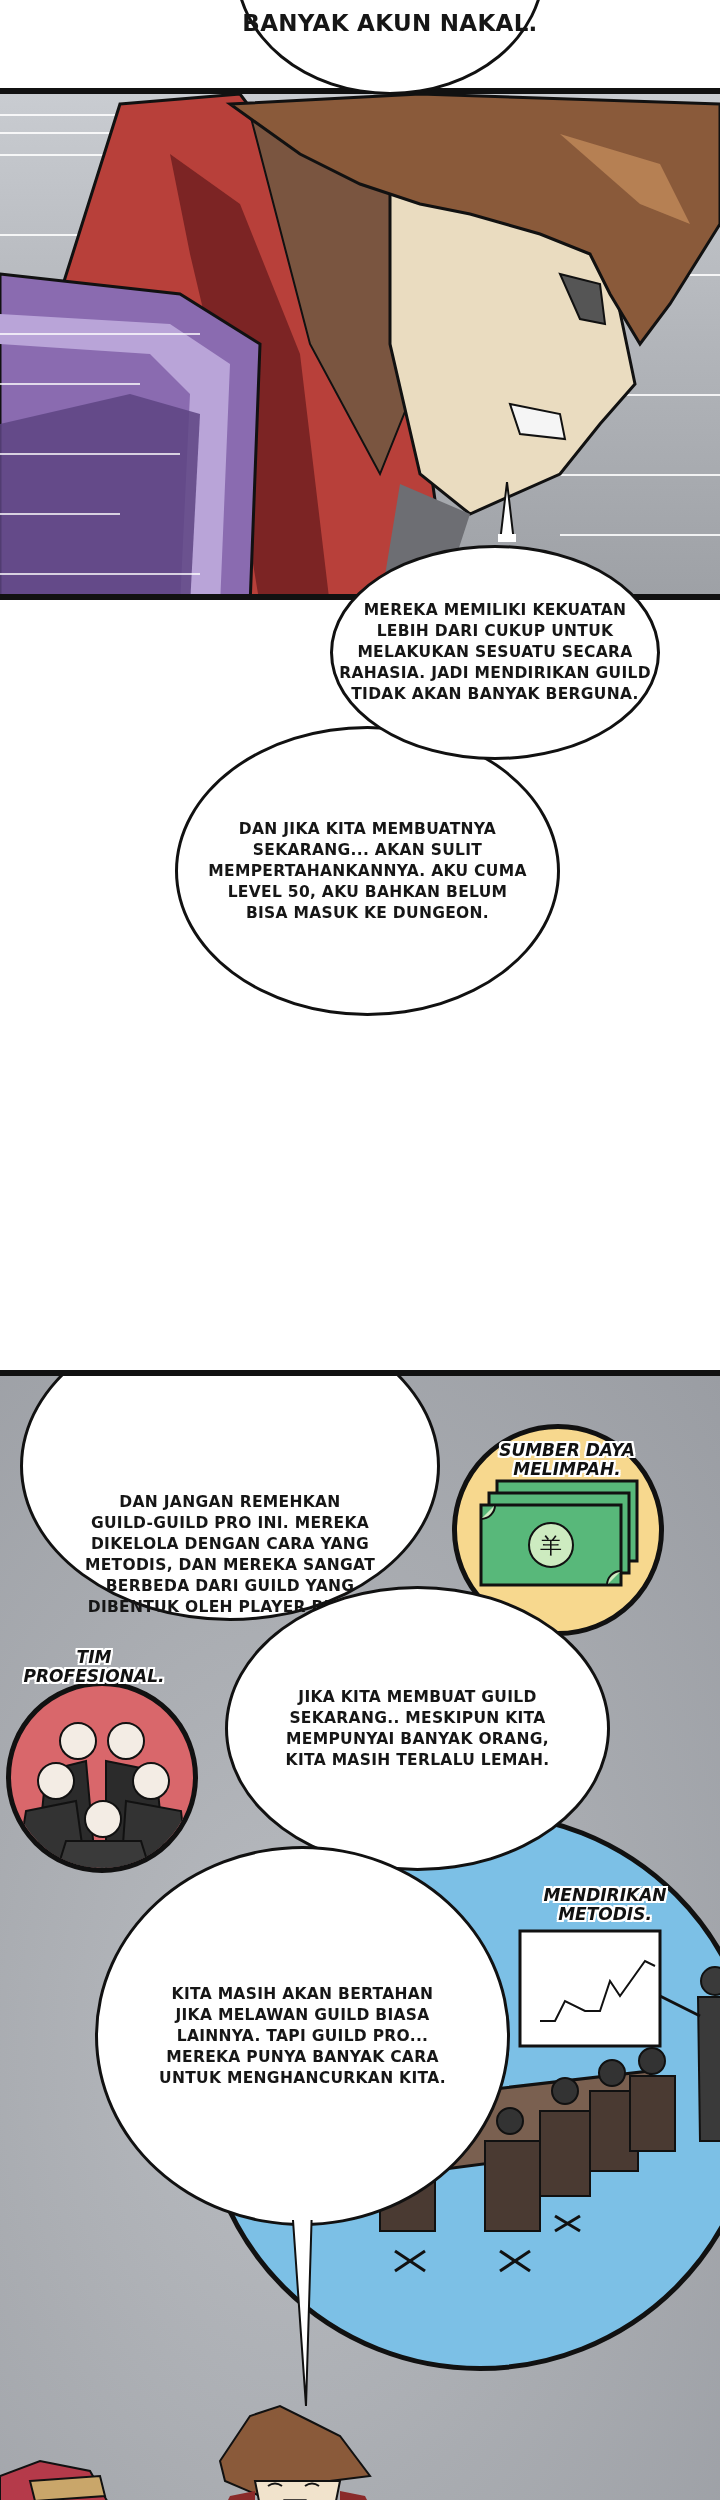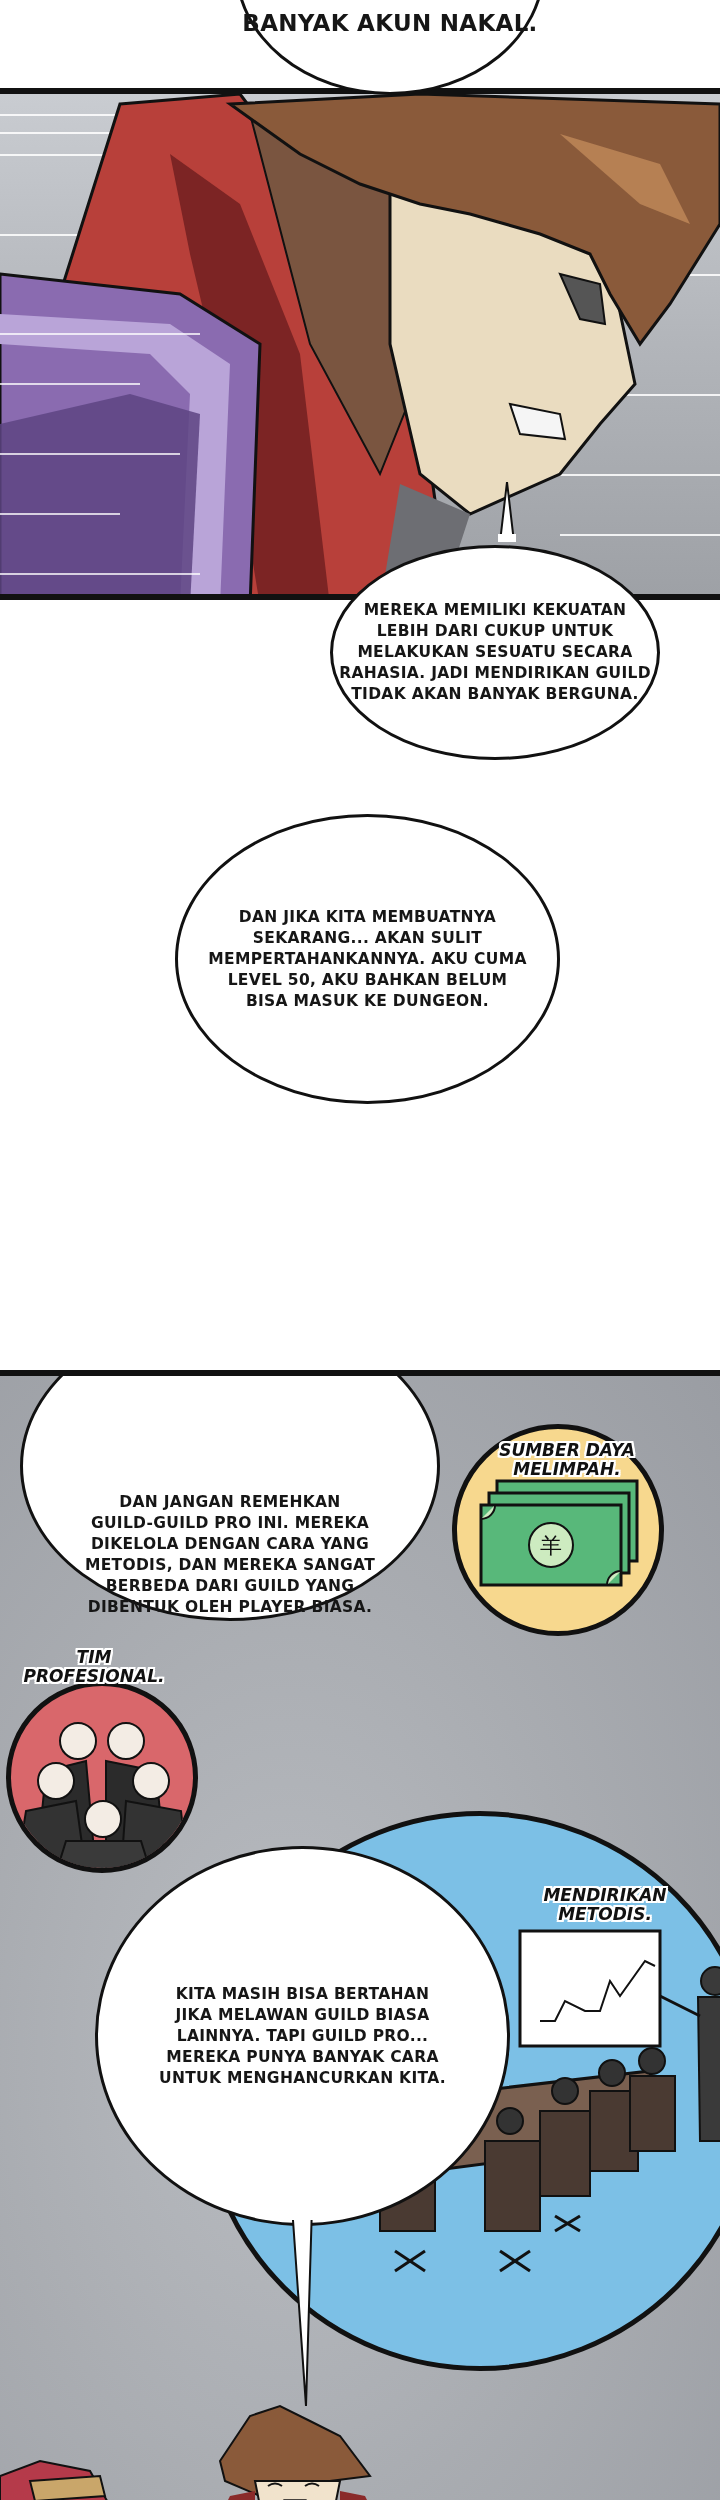--- a/index.html
+++ b/index.html
@@ -92,21 +92,21 @@
 LEBIH DARI CUKUP UNTUK
 MELAKUKAN SESUATU SECARA
 RAHASIA. JADI MENDIRIKAN GUILD
 TIDAK AKAN BANYAK BERGUNA.</div>
 </div>
 <svg class="tail" width="30" height="60" style="left:492px; top:482px; z-index:7;">
   <path d="M8 60 L15 0 L22 60 Z" fill="#fff" stroke="#111" stroke-width="2"></path>
   <rect x="6" y="52" width="18" height="10" fill="#fff"></rect>
 </svg>
 
-<div class="bubble" style="left:175px; top:814px; width:385px; height:290px;">
+<div class="bubble" style="left:175px; top:726px; width:385px; height:290px;">
   <div class="btext">DAN JIKA KITA MEMBUATNYA
 SEKARANG... AKAN SULIT
 MEMPERTAHANKANNYA. AKU CUMA
 LEVEL 50, AKU BAHKAN BELUM
 BISA MASUK KE DUNGEON.</div>
 </div>
 
 <div id="panel2" class="abs">
 
   <div class="abs" style="left:452px; top:48px; width:212px; height:212px; border-radius:50%; background:#f7d88e; border:5px solid #111; box-sizing:border-box;">
@@ -180,23 +180,29 @@
 
   <div class="bubble" style="left:20px; top:-65px; width:420px; height:310px; z-index:4;align-items:flex-end;">
     <div class="btext">DAN JANGAN REMEHKAN
 GUILD-GUILD PRO INI. MEREKA
 DIKELOLA DENGAN CARA YANG
 METODIS, DAN MEREKA SANGAT
 BERBEDA DARI GUILD YANG
 DIBENTUK OLEH PLAYER BIASA.</div>
   </div>
 
+  <div class="bubble" style="left:225px; top:210px; width:385px; height:285px; z-index:5;">
+    <div class="btext">JIKA KITA MEMBUAT GUILD
+SEKARANG.. MESKIPUN KITA
+MEMPUNYAI BANYAK ORANG,
+KITA MASIH TERLALU LEMAH.</div>
+  </div>
 
   <div class="bubble" style="left:95px; top:470px; width:415px; height:380px; z-index:6;">
-    <div class="btext">KITA MASIH BISA BERTAHAN
+    <div class="btext">KITA MASIH AKAN BERTAHAN
 JIKA MELAWAN GUILD BIASA
 LAINNYA. TAPI GUILD PRO...
 MEREKA PUNYA BANYAK CARA
 UNTUK MENGHANCURKAN KITA.</div>
   </div>
   <svg class="tail" width="30" height="200" style="left:290px; top:830px; z-index:7;">
     <path d="M2 0 L16 200 L22 0 Z" fill="#fff" stroke="#111" stroke-width="2"></path>
     <rect x="0" y="0" width="26" height="14" fill="#fff"></rect>
   </svg>
 

